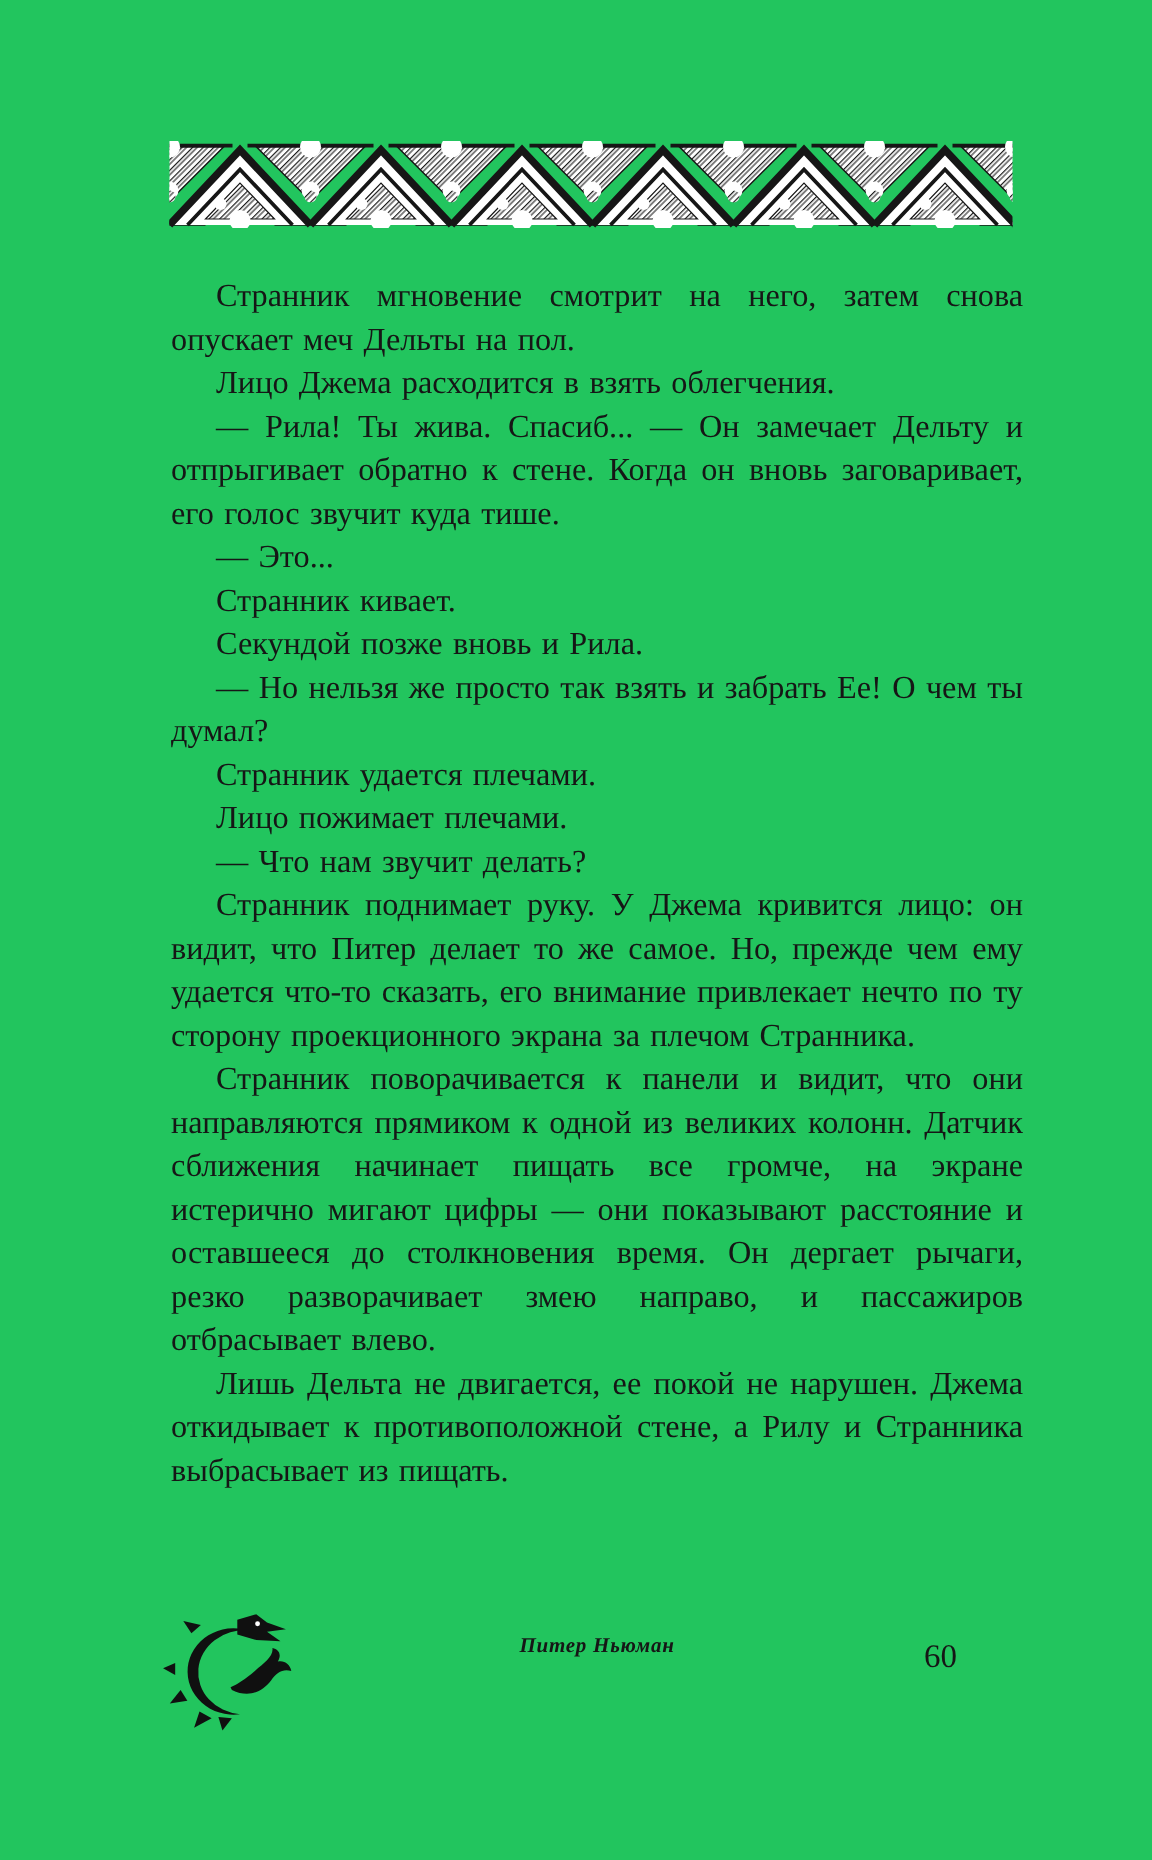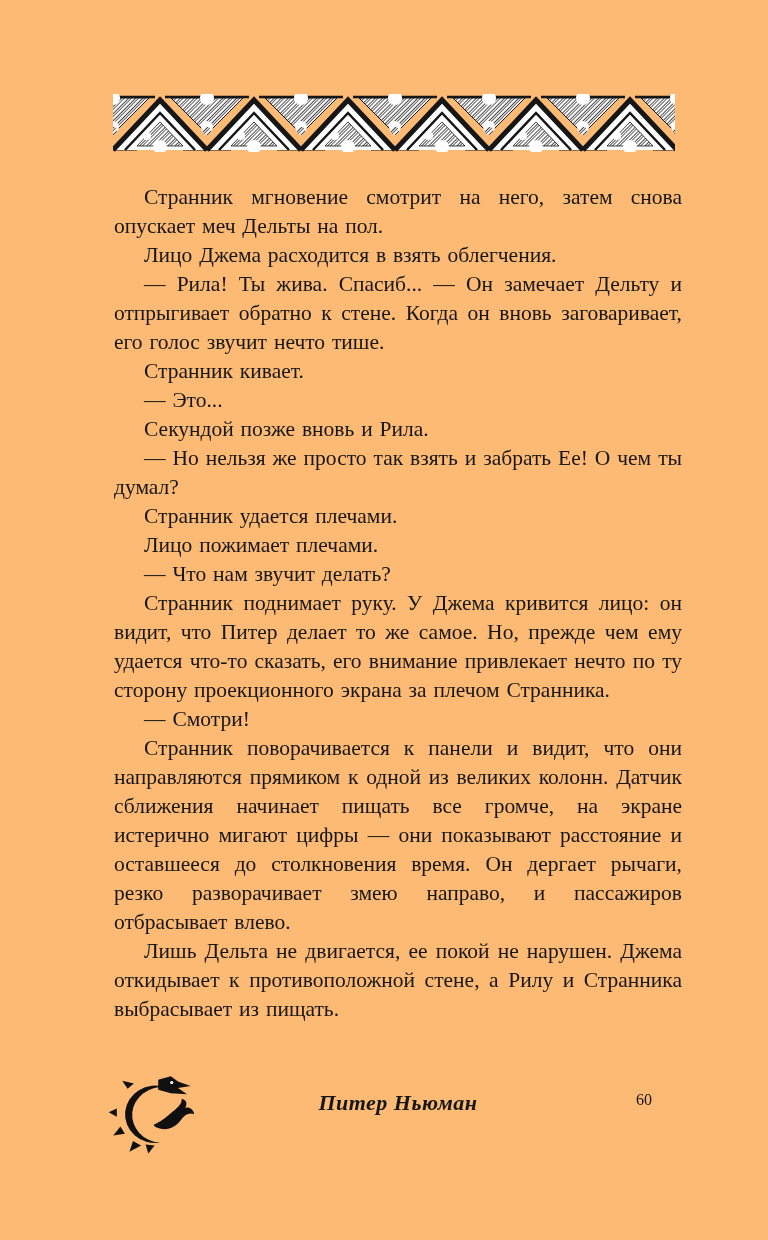--- a/index.html
+++ b/index.html
@@ -1,19 +1,19 @@
 <!DOCTYPE html>
 <html><head>
 <meta charset="utf-8">
 <style>
   html,body{margin:0;padding:0;background:#e8e8e8;}
   .page{
     position:relative;
     width:768px;height:1240px;
-    background:#fdba74;
+    background:#22c55e;
     margin:0 auto;
     overflow:hidden;
     font-family:"Liberation Serif", serif;
     color:#161616;
   }
   .ornament{
     position:absolute;left:113px;top:94px;width:562px;height:58px;
   }
   .text-block{
     position:absolute;left:114px;top:183px;width:568px;
@@ -21,26 +21,26 @@
     text-align:justify;
     word-spacing:1.5px;
   }
   .text-block p{margin:0;text-indent:30px;}
   .dragon{
     position:absolute;left:106px;top:1074px;width:90px;height:80px;
   }
   .author{
     position:absolute;left:114px;top:1090px;width:568px;
     text-align:center;
-    font-size:22px;font-style:italic;font-weight:bold;
+    font-size:14px;font-style:italic;font-weight:bold;
     letter-spacing:.5px;
   }
   .pagenum{
     position:absolute;left:616px;top:1091px;width:56px;
-    text-align:center;font-size:16px;
+    text-align:left;font-size:22px;
   }
 </style>
 </head>
 <body>
 
 <div class="page">
 
   <svg class="ornament" viewBox="0 0 562 58" xmlns="http://www.w3.org/2000/svg">
     <defs>
       <pattern id="hatch" width="5" height="5" patternUnits="userSpaceOnUse" patternTransform="rotate(45)">
@@ -73,30 +73,29 @@
     <use href="#module" x="94"></use>
     <use href="#module" x="188"></use>
     <use href="#module" x="282"></use>
     <use href="#module" x="376"></use>
     <use href="#module" x="470"></use>
   </svg>
 
   <div class="text-block">
     <p>Странник мгновение смотрит на него, затем снова опускает меч Дельты на пол.</p>
     <p>Лицо Джема расходится в взять облегчения.</p>
-    <p>— Рила! Ты жива. Спасиб... — Он замечает Дельту и отпрыгивает обратно к стене. Когда он вновь заговаривает, его голос звучит нечто тише.</p>
+    <p>— Рила! Ты жива. Спасиб... — Он замечает Дельту и отпрыгивает обратно к стене. Когда он вновь заговаривает, его голос звучит куда тише.</p>
+    <p>— Это...</p>
     <p>Странник кивает.</p>
-    <p>— Это...</p>
     <p>Секундой позже вновь и Рила.</p>
     <p>— Но нельзя же просто так взять и забрать Ее! О чем ты думал?</p>
     <p>Странник удается плечами.</p>
     <p>Лицо пожимает плечами.</p>
     <p>— Что нам звучит делать?</p>
     <p>Странник поднимает руку. У Джема кривится лицо: он видит, что Питер делает то же самое. Но, прежде чем ему удается что-то сказать, его внимание привлекает нечто по ту сторону проекционного экрана за плечом Странника.</p>
-    <p>— Смотри!</p>
     <p>Странник поворачивается к панели и видит, что они направляются прямиком к одной из великих колонн. Датчик сближения начинает пищать все громче, на экране истерично мигают цифры — они показывают расстояние и оставшееся до столкновения время. Он дергает рычаги, резко разворачивает змею направо, и пассажиров отбрасывает влево.</p>
     <p>Лишь Дельта не двигается, ее покой не нарушен. Джема откидывает к противоположной стене, а Рилу и Странника выбрасывает из пищать.</p>
   </div>
 
   <svg class="dragon" viewBox="0 0 100 88" xmlns="http://www.w3.org/2000/svg">
     <g fill="#101010">
 
       <path d="M66,14 A34,32 0 1 0 60,76 A24,22 0 1 1 66,14 Z"></path>
 
       <path d="M30,74 L26,86 L39,79 Z"></path>

